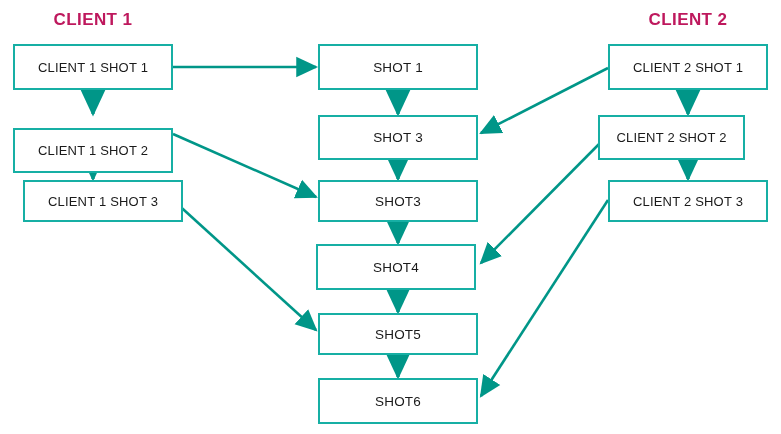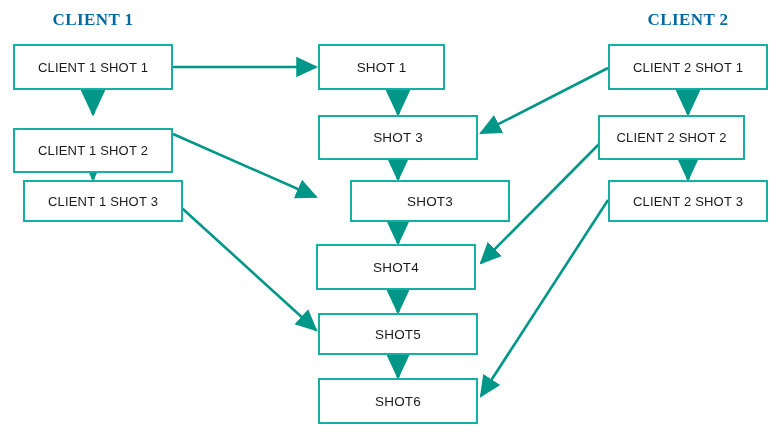--- a/index.html
+++ b/index.html
@@ -23,25 +23,24 @@
     top: 0;
     width: 781px;
     height: 434px;
     pointer-events: none;
   }
   .col-header {
     position: absolute;
     font-size: 17px;
     font-weight: bold;
     letter-spacing: 0.4px;
-    color: #0369a1;
+    color: #be185d;
     text-align: center;
     white-space: nowrap;
     line-height: 20px;
-    font-family: Liberation Serif, serif;
   }
   .node-box {
     position: absolute;
     box-sizing: border-box;
     background: #ffffff;
     border: 2px solid #16AFA4;
     display: flex;
     align-items: center;
     justify-content: center;
     z-index: 2;
@@ -98,27 +97,27 @@
   <div class="node-box" style="left:13px; top:44px; width:160px; height:46px;">
     <span class="node-label wide">CLIENT 1 SHOT 1</span>
   </div>
   <div class="node-box" style="left:13px; top:128px; width:160px; height:45px;">
     <span class="node-label wide">CLIENT 1 SHOT 2</span>
   </div>
   <div class="node-box" style="left:23px; top:180px; width:160px; height:42px;">
     <span class="node-label wide">CLIENT 1 SHOT 3</span>
   </div>
 
-  <div class="node-box" style="left:318px; top:44px; width:127px; height:46px;">
+  <div class="node-box" style="left:318px; top:44px; width:160px; height:46px;">
     <span class="node-label">SHOT 1</span>
   </div>
   <div class="node-box" style="left:318px; top:115px; width:160px; height:45px;">
     <span class="node-label">SHOT 3</span>
   </div>
-  <div class="node-box" style="left:318px; top:180px; width:160px; height:42px;margin-left:32px;">
+  <div class="node-box" style="left:318px; top:180px; width:160px; height:42px;">
     <span class="node-label">SHOT3</span>
   </div>
   <div class="node-box" style="left:316px; top:244px; width:160px; height:46px;">
     <span class="node-label">SHOT4</span>
   </div>
   <div class="node-box" style="left:318px; top:313px; width:160px; height:42px;">
     <span class="node-label">SHOT5</span>
   </div>
   <div class="node-box" style="left:318px; top:378px; width:160px; height:46px;">
     <span class="node-label">SHOT6</span>

